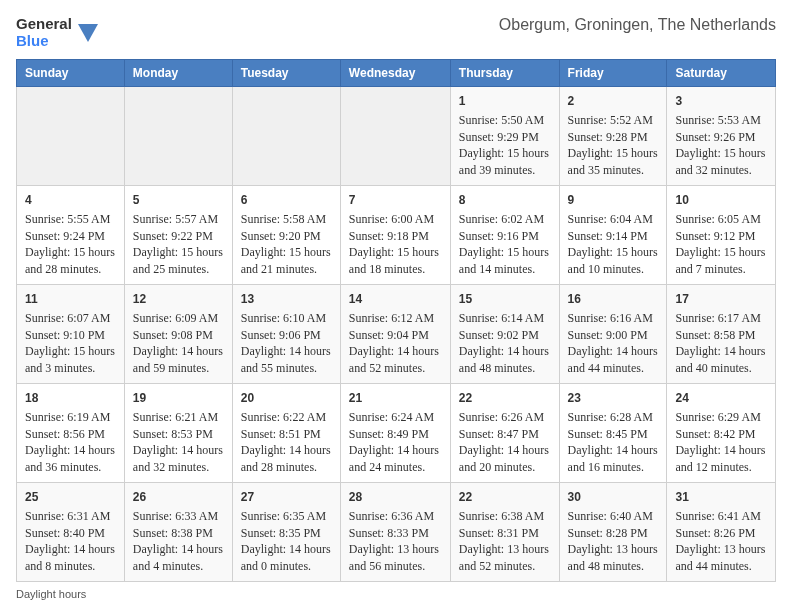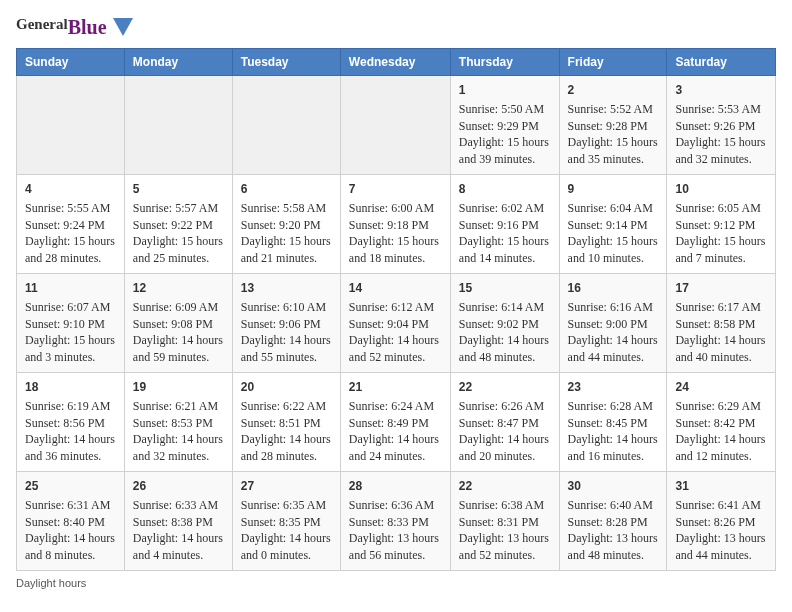--- a/index.html
+++ b/index.html
@@ -82,29 +82,30 @@
       margin-top: 6px;
       font-size: 11px;
       color: #555;
     }
   </style>
 </head>
 <body>
 
 <div class="header">
   <div class="logo">
-    <div style="display:flex;flex-direction:row;line-height:1.1;font-family:Liberation Serif, serif;">
+    <div style="display:flex;flex-direction:column;line-height:1.1;">
       <span style="font-size:15px;font-weight:bold;color:#333;">General</span>
-      <span style="font-size:20px;font-weight:bold;color:#701a75;">Blue</span>
+      <span style="font-size:15px;font-weight:bold;color:#3b82f6;">Blue</span>
     </div>
     <svg width="20" height="20" viewBox="0 0 20 20" style="margin-left:2px;margin-top:2px;">
       <polygon points="0,0 20,0 10,18" fill="#4a7fc1"></polygon>
     </svg>
   </div>
   <div class="title-block">
+    <div class="location-title">Obergum, Groningen, The Netherlands</div>
   </div>
 </div>
 
 <table class="calendar-table">
   <thead>
     <tr>
     <th>Sunday</th>
         <th>Monday</th>
         <th>Tuesday</th>
         <th>Wednesday</th>

